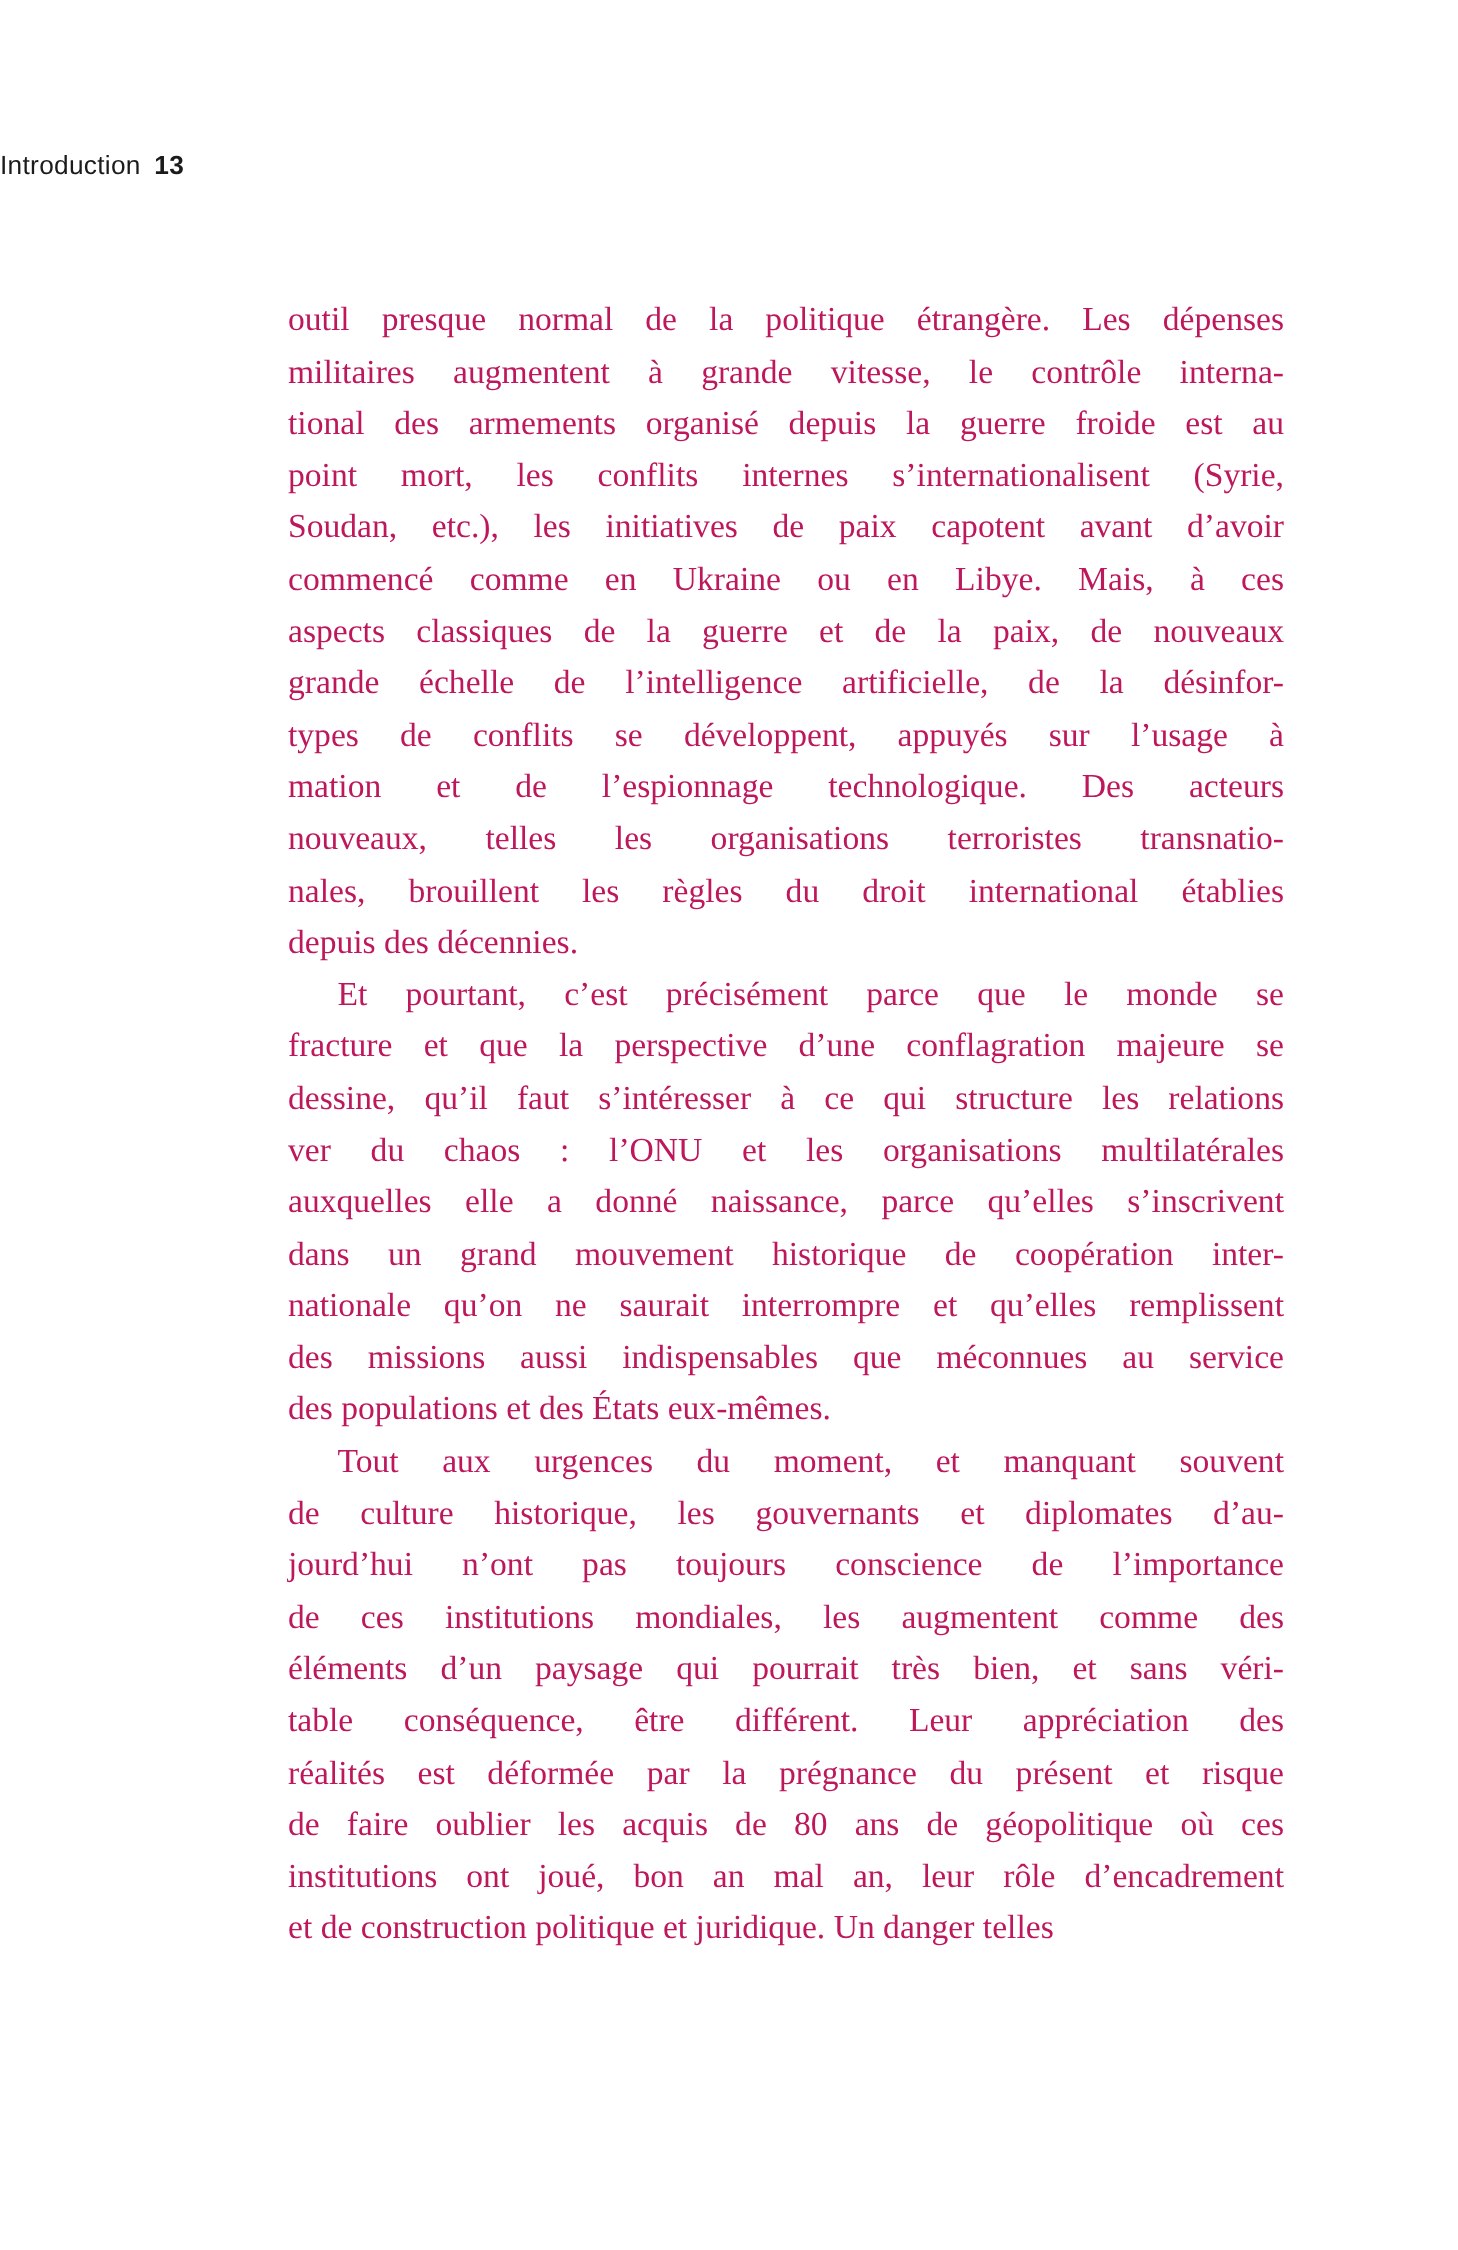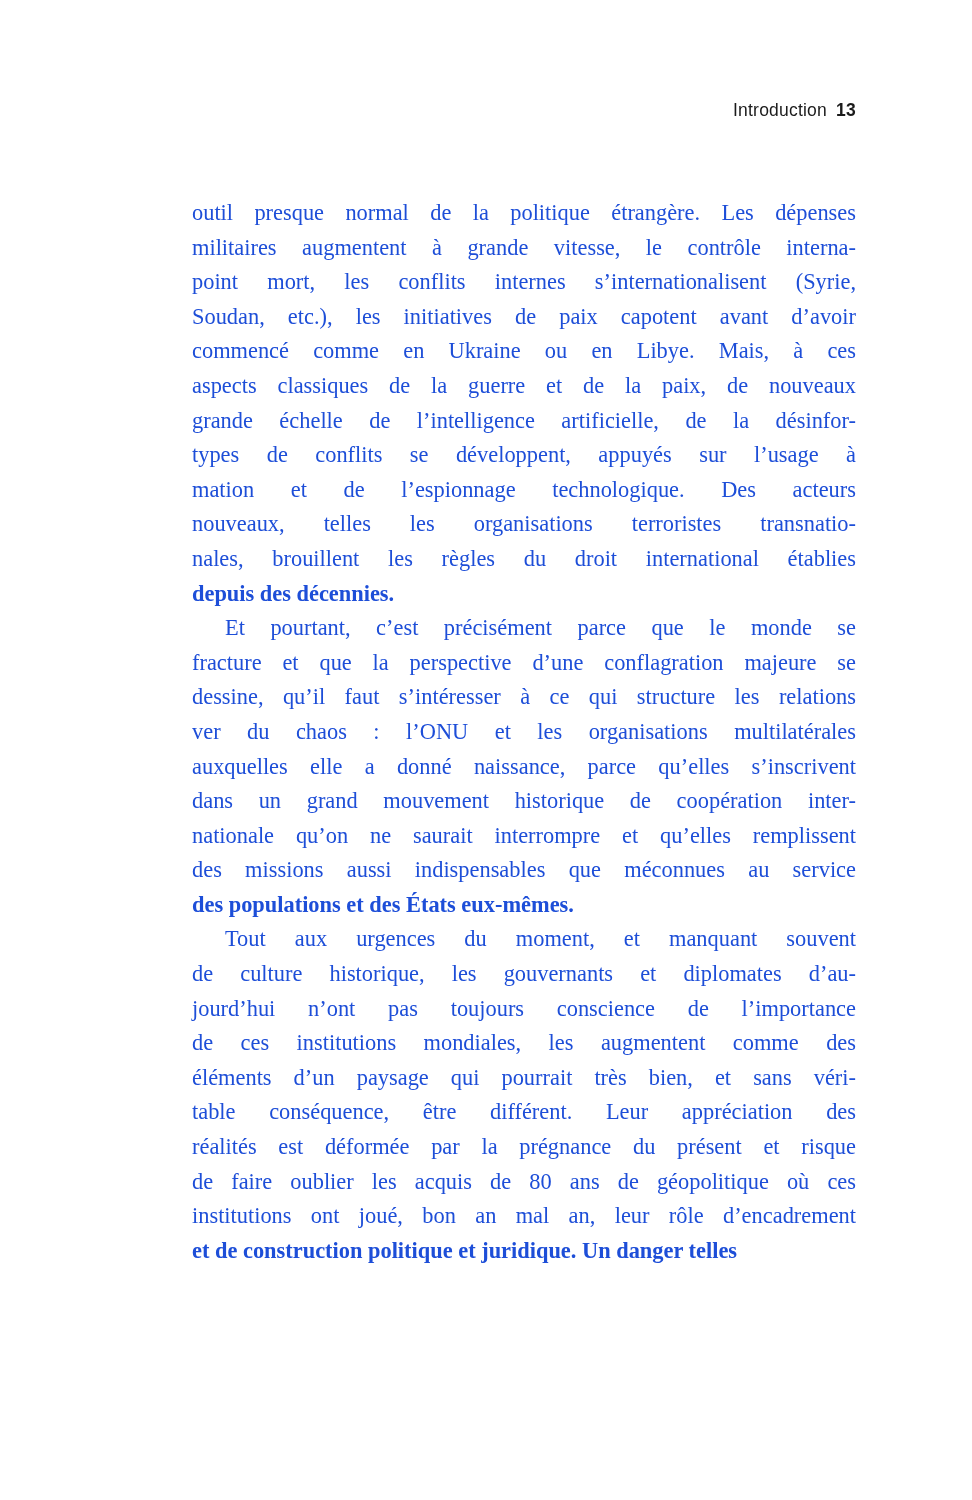--- a/index.html
+++ b/index.html
@@ -15,21 +15,21 @@
     overflow: hidden;
     box-sizing: border-box;
   }
 
   
   .running-head {
     position: absolute;
     top: 100px;
     left: 0;
     right: 116px;
-    text-align: right;
+    text-align: left;
     font-family: "Liberation Sans", sans-serif;
     font-size: 17.5px;
     letter-spacing: 0.2px;
     color: #1b1b1b;
     white-space: nowrap;
   }
   .running-head .chapter-name {
     font-weight: 400;
   }
   .running-head .folio {
@@ -40,59 +40,59 @@
 
   
   .text-block {
     position: absolute;
     top: 196px;
     left: 192px;
     width: 664px;
     font-family: "Liberation Serif", "DejaVu Serif", serif;
     font-size: 22.4px;
     line-height: 34.6px;
-    color: #1d4ed8;
+    color: #be185d;
     text-align: justify;
     text-justify: inter-word;
     hyphens: manual;
     -webkit-hyphens: manual;
   }
   .text-block p {
     margin: 0;
     text-indent: 0;
   }
   
   .ln {
     display: block;
     text-align: justify;
     text-align-last: justify;
     white-space: nowrap;
   }
   .ln.flush {
     text-align-last: left;
     white-space: normal;
-    font-weight: bold;
   }
   .ln.indent-first {
     text-indent: 33px;
   }
 </style>
 </head>
 <body>
 
 <div class="page">
 
   <div class="running-head">
     <span class="chapter-name">Introduction</span><span class="folio">13</span>
   </div>
 
   <div class="text-block" id="text-block">
       <p>
         <span class="ln">outil presque normal de la politique étrangère. Les dépenses</span>
         <span class="ln">militaires augmentent à grande vitesse, le contrôle interna-</span>
+        <span class="ln">tional des armements organisé depuis la guerre froide est au</span>
         <span class="ln">point mort, les conflits internes s’internationalisent (Syrie,</span>
         <span class="ln">Soudan, etc.), les initiatives de paix capotent avant d’avoir</span>
         <span class="ln">commencé comme en Ukraine ou en Libye. Mais, à ces</span>
         <span class="ln">aspects classiques de la guerre et de la paix, de nouveaux</span>
         <span class="ln">grande échelle de l’intelligence artificielle, de la désinfor-</span>
         <span class="ln">types de conflits se développent, appuyés sur l’usage à</span>
         <span class="ln">mation et de l’espionnage technologique. Des acteurs</span>
         <span class="ln">nouveaux, telles les organisations terroristes transnatio-</span>
         <span class="ln">nales, brouillent les règles du droit international établies</span>
         <span class="ln flush">depuis des décennies.</span>

